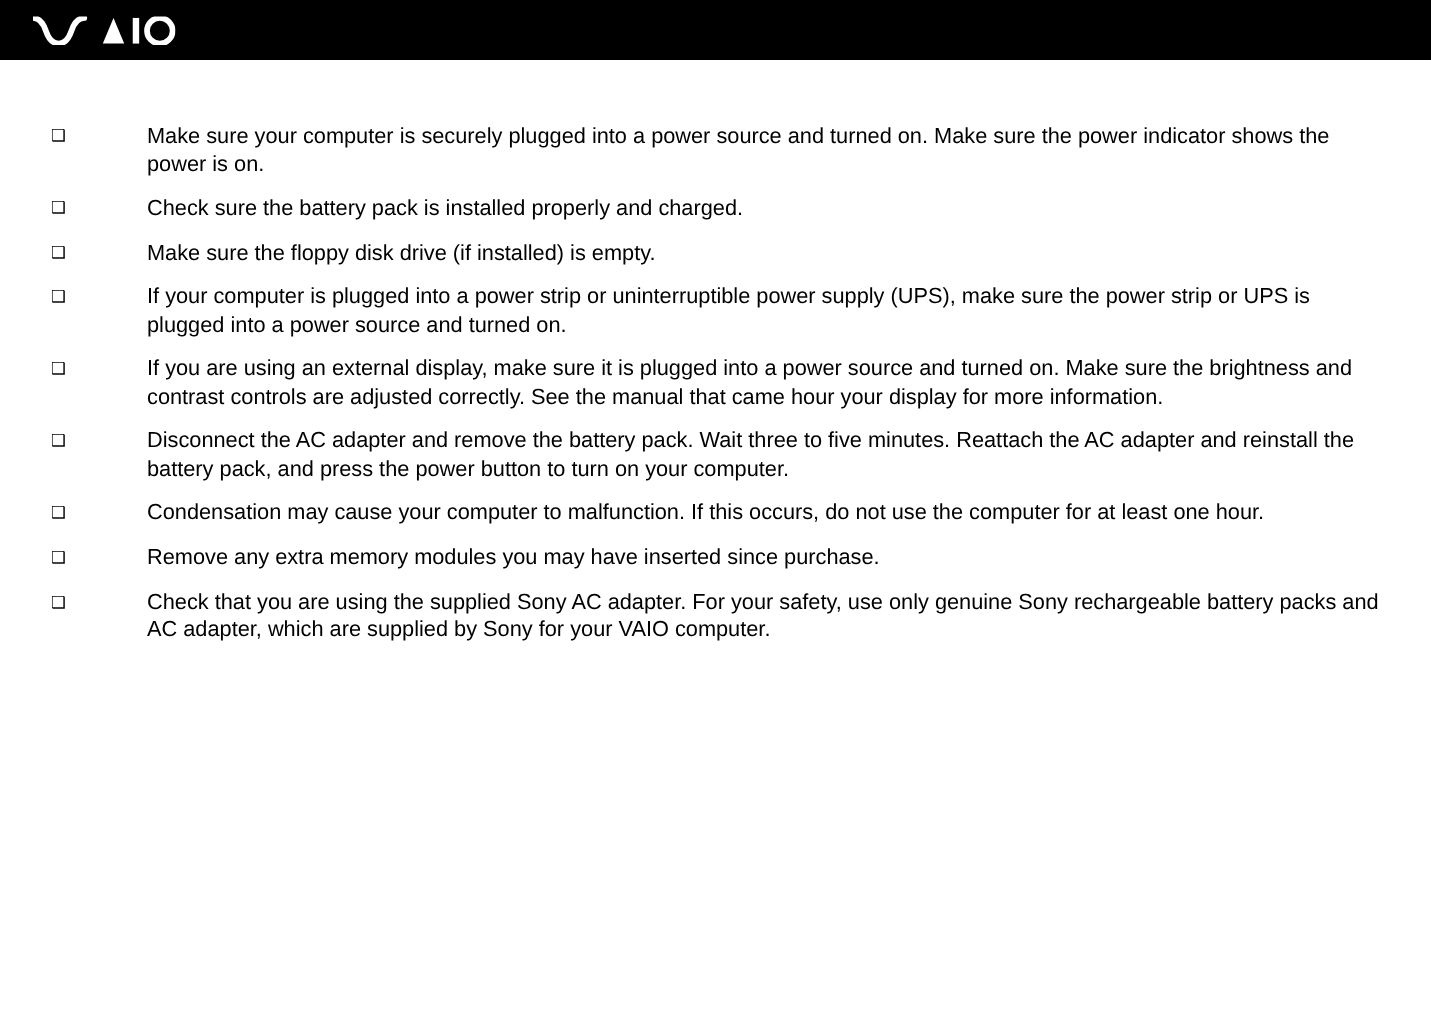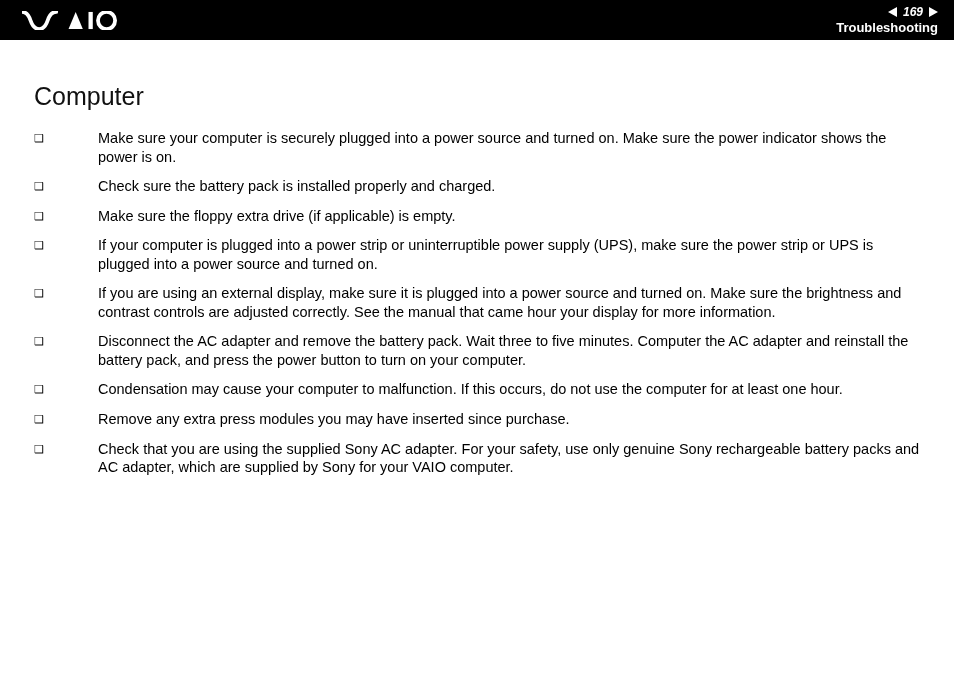--- a/index.html
+++ b/index.html
@@ -108,63 +108,54 @@
 
 <div class="header-bar">
   <div class="vaio-logo">
     <svg viewBox="0 0 200 40" xmlns="http://www.w3.org/2000/svg">
       <path d="M 0 2 Q 12 2 18 20 Q 24 38 36 38 Q 48 38 54 20 Q 60 2 72 2" stroke="#fff" stroke-width="8" fill="none" stroke-linecap="round"></path>
       <path d="M 98 38 L 113 2 L 128 38 Z" fill="#fff"></path>
       <rect x="140" y="2" width="9" height="36" fill="#fff"></rect>
       <circle cx="178" cy="20" r="18" stroke="#fff" stroke-width="8" fill="none"></circle>
     </svg>
   </div>
-  <div class="header-right">
-    <div class="page-nav">
-      <span class="nav-arrow nav-arrow-left"></span>
-      <span class="page-number">169</span>
-      <span class="nav-arrow nav-arrow-right"></span>
-    </div>
-    <div class="section-name">Troubleshooting</div>
-  </div>
 </div>
 
 <div class="content">
-  <h1 class="section-heading">Computer</h1>
   <ul class="bullet-list">
     <li class="bullet-item">
       <span class="bullet-marker">❑</span>
       <span class="bullet-text">Make sure your computer is securely plugged into a power source and turned on. Make sure the power indicator shows the power is on.</span>
     </li>
     <li class="bullet-item">
       <span class="bullet-marker">❑</span>
       <span class="bullet-text">Check sure the battery pack is installed properly and charged.</span>
     </li>
     <li class="bullet-item">
       <span class="bullet-marker">❑</span>
-      <span class="bullet-text">Make sure the floppy extra drive (if applicable) is empty.</span>
+      <span class="bullet-text">Make sure the floppy disk drive (if installed) is empty.</span>
     </li>
     <li class="bullet-item">
       <span class="bullet-marker">❑</span>
       <span class="bullet-text">If your computer is plugged into a power strip or uninterruptible power supply (UPS), make sure the power strip or UPS is plugged into a power source and turned on.</span>
     </li>
     <li class="bullet-item">
       <span class="bullet-marker">❑</span>
       <span class="bullet-text">If you are using an external display, make sure it is plugged into a power source and turned on. Make sure the brightness and contrast controls are adjusted correctly. See the manual that came hour your display for more information.</span>
     </li>
     <li class="bullet-item">
       <span class="bullet-marker">❑</span>
-      <span class="bullet-text">Disconnect the AC adapter and remove the battery pack. Wait three to five minutes. Computer the AC adapter and reinstall the battery pack, and press the power button to turn on your computer.</span>
+      <span class="bullet-text">Disconnect the AC adapter and remove the battery pack. Wait three to five minutes. Reattach the AC adapter and reinstall the battery pack, and press the power button to turn on your computer.</span>
     </li>
     <li class="bullet-item">
       <span class="bullet-marker">❑</span>
       <span class="bullet-text">Condensation may cause your computer to malfunction. If this occurs, do not use the computer for at least one hour.</span>
     </li>
     <li class="bullet-item">
       <span class="bullet-marker">❑</span>
-      <span class="bullet-text">Remove any extra press modules you may have inserted since purchase.</span>
+      <span class="bullet-text">Remove any extra memory modules you may have inserted since purchase.</span>
     </li>
     <li class="bullet-item">
       <span class="bullet-marker">❑</span>
       <span class="bullet-text">Check that you are using the supplied Sony AC adapter. For your safety, use only genuine Sony rechargeable battery packs and AC adapter, which are supplied by Sony for your VAIO computer.</span>
     </li>
   </ul>
 </div>
 
 </body></html>

